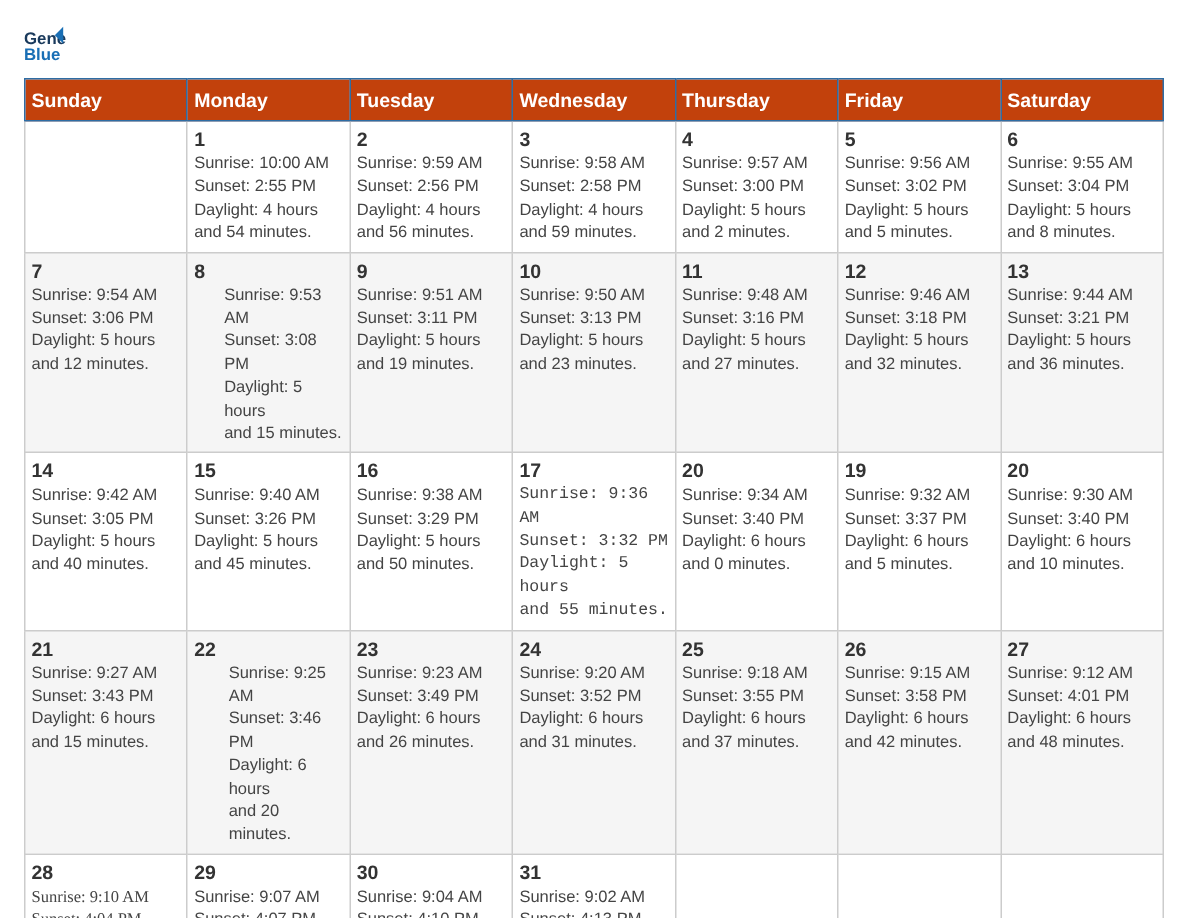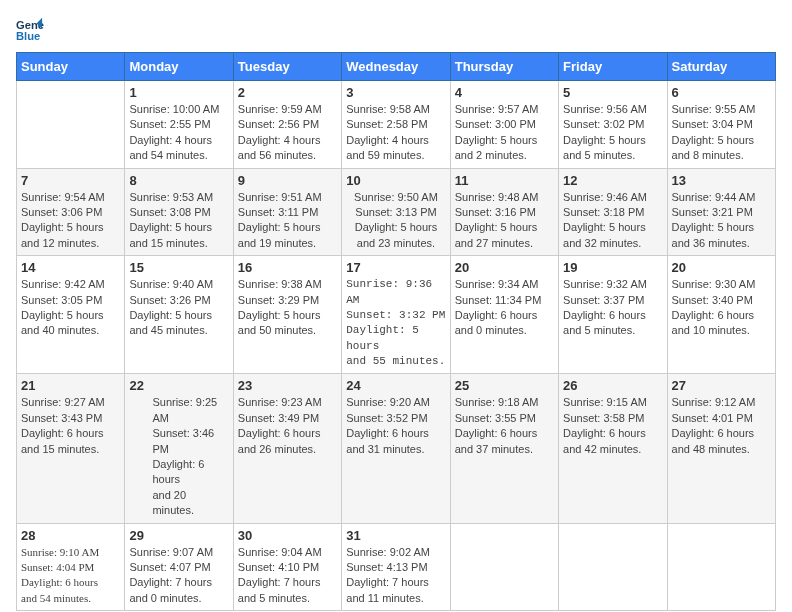--- a/index.html
+++ b/index.html
@@ -36,21 +36,21 @@
     .calendar-subtitle {
       font-size: 14px;
       color: #555;
     }
     table {
       width: 100%;
       border-collapse: collapse;
       font-size: 11px;
     }
     thead tr th {
-      background-color: #3b82f6;
+      background-color: #c2410c;
       color: #fff;
       padding: 6px 4px;
       text-align: left;
       font-size: 13px;
       border: 1px solid #2e6da4;
     }
     tbody tr td {
       border: 1px solid #ccc;
       vertical-align: top;
       padding: 4px;
@@ -158,35 +158,35 @@
       <tr>
         <td>
           <span class="day-number">7</span>
           <div class="day-info" style="white-space: pre-line;">Sunrise: 9:54 AM
 Sunset: 3:06 PM
 Daylight: 5 hours
 and 12 minutes.</div>
         </td>
         <td>
           <span class="day-number">8</span>
-          <div class="day-info" style="white-space: pre-line;">Sunrise: 9:53 AM
+          <div class="day-info" style="white-space: pre-line; margin-left: 20px;">Sunrise: 9:53 AM
 Sunset: 3:08 PM
 Daylight: 5 hours
 and 15 minutes.</div>
         </td>
         <td>
           <span class="day-number">9</span>
           <div class="day-info" style="white-space: pre-line;">Sunrise: 9:51 AM
 Sunset: 3:11 PM
 Daylight: 5 hours
 and 19 minutes.</div>
         </td>
         <td>
           <span class="day-number">10</span>
-          <div class="day-info" style="white-space: pre-line; text-align: center;">Sunrise: 9:50 AM
+          <div class="day-info" style="white-space: pre-line;">Sunrise: 9:50 AM
 Sunset: 3:13 PM
 Daylight: 5 hours
 and 23 minutes.</div>
         </td>
         <td>
           <span class="day-number">11</span>
           <div class="day-info" style="white-space: pre-line;">Sunrise: 9:48 AM
 Sunset: 3:16 PM
 Daylight: 5 hours
 and 27 minutes.</div>
@@ -231,21 +231,21 @@
         <td>
           <span class="day-number">17</span>
           <div class="day-info" style="white-space: pre-line; font-family: Liberation Mono, monospace;">Sunrise: 9:36 AM
 Sunset: 3:32 PM
 Daylight: 5 hours
 and 55 minutes.</div>
         </td>
         <td>
           <span class="day-number">20</span>
           <div class="day-info" style="white-space: pre-line;">Sunrise: 9:34 AM
-Sunset: 11:34 PM
+Sunset: 3:40 PM
 Daylight: 6 hours
 and 0 minutes.</div>
         </td>
         <td>
           <span class="day-number">19</span>
           <div class="day-info" style="white-space: pre-line;">Sunrise: 9:32 AM
 Sunset: 3:37 PM
 Daylight: 6 hours
 and 5 minutes.</div>
         </td>

